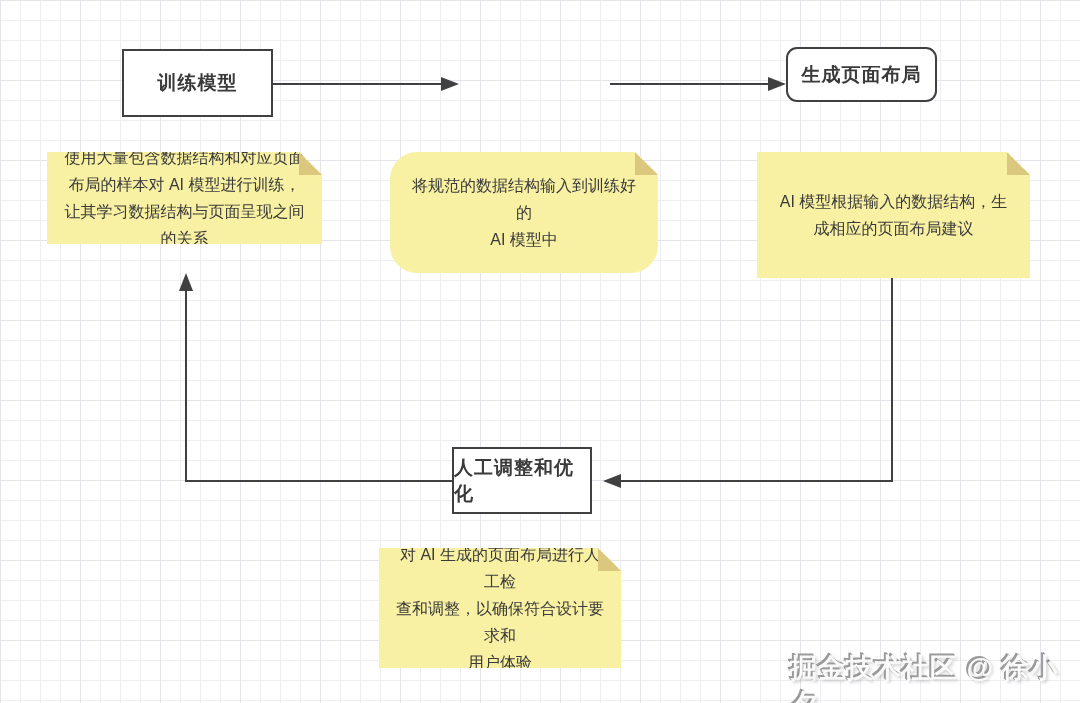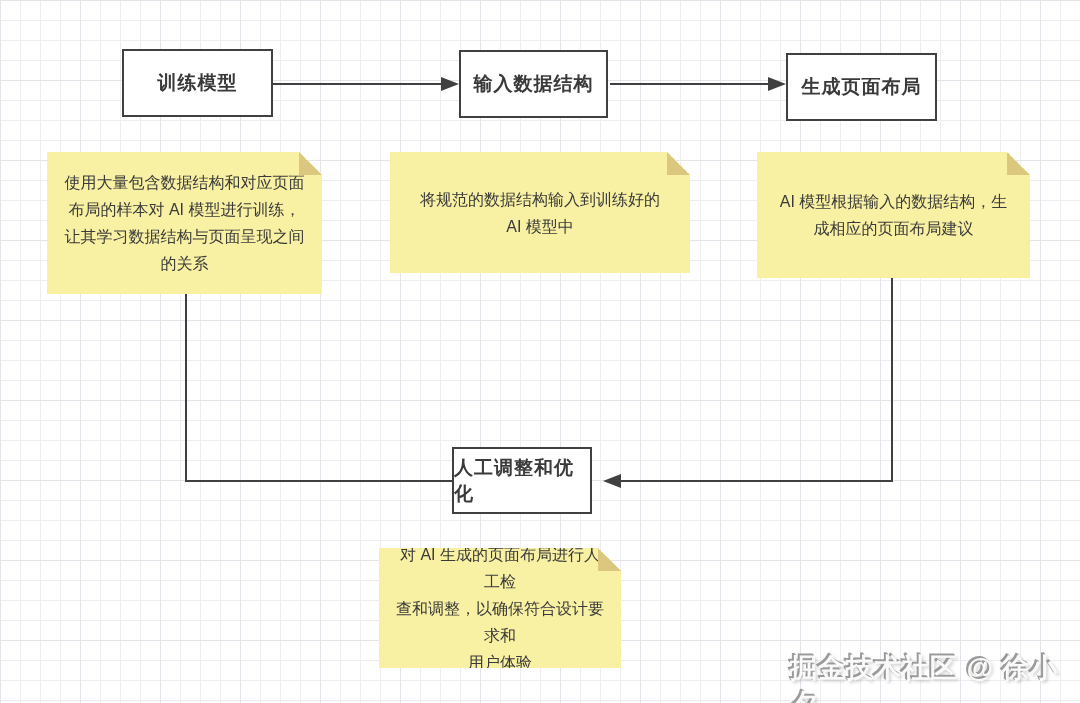--- a/index.html
+++ b/index.html
@@ -99,38 +99,35 @@
     color: var(--watermark-fill);
     text-shadow:
       -2px -2px 0 var(--watermark-shadow),
       -1px -1px 0 var(--watermark-shadow),
       2px 2px 3px rgba(130,130,130,0.35);
     z-index: 4;
   }
   
   #box-train    { left: 122px; top: 49px;  width: 151px; height: 68px; }
   #box-input    { left: 459px; top: 50px;  width: 149px; height: 68px; }
-  #box-generate { left: 786px; top: 53px;  width: 151px; height: 68px; }
+  #box-generate { left: 786px; top: 47px;  width: 151px; height: 55px; border-radius: 11px; }
   #box-adjust   { left: 452px; top: 447px; width: 140px; height: 67px; }
   
-  #note-train    { left: 47px;  top: 152px; width: 275px; height: 142px; }
-  #note-input    { left: 390px; top: 152px; width: 300px; height: 121px; }
+  #note-train    { left: 47px;  top: 152px; width: 275px; height: 92px; }
+  #note-input    { left: 390px; top: 152px; width: 268px; height: 121px; border-radius: 27px; }
   #note-generate { left: 757px; top: 152px; width: 273px; height: 126px; }
   #note-adjust   { left: 379px; top: 548px; width: 242px; height: 120px; }
 </style>
 </head>
 <body>
 
 <div class="canvas">
 
   <div class="flow-box" id="box-train">
     <span>训练模型</span>
-  </div>
-  <div class="flow-box" id="box-input">
-    <span>输入数据结构</span>
   </div>
   <div class="flow-box" id="box-generate">
     <span>生成页面布局</span>
   </div>
 
   <div class="edge-h" style="left:273px; top:83px; width:170px;"></div>
   <div class="arrowhead right" style="left:441px; top:77px;"></div>
 
   <div class="edge-h" style="left:610px; top:83px; width:160px;"></div>
   <div class="arrowhead right" style="left:768px; top:77px;"></div>

